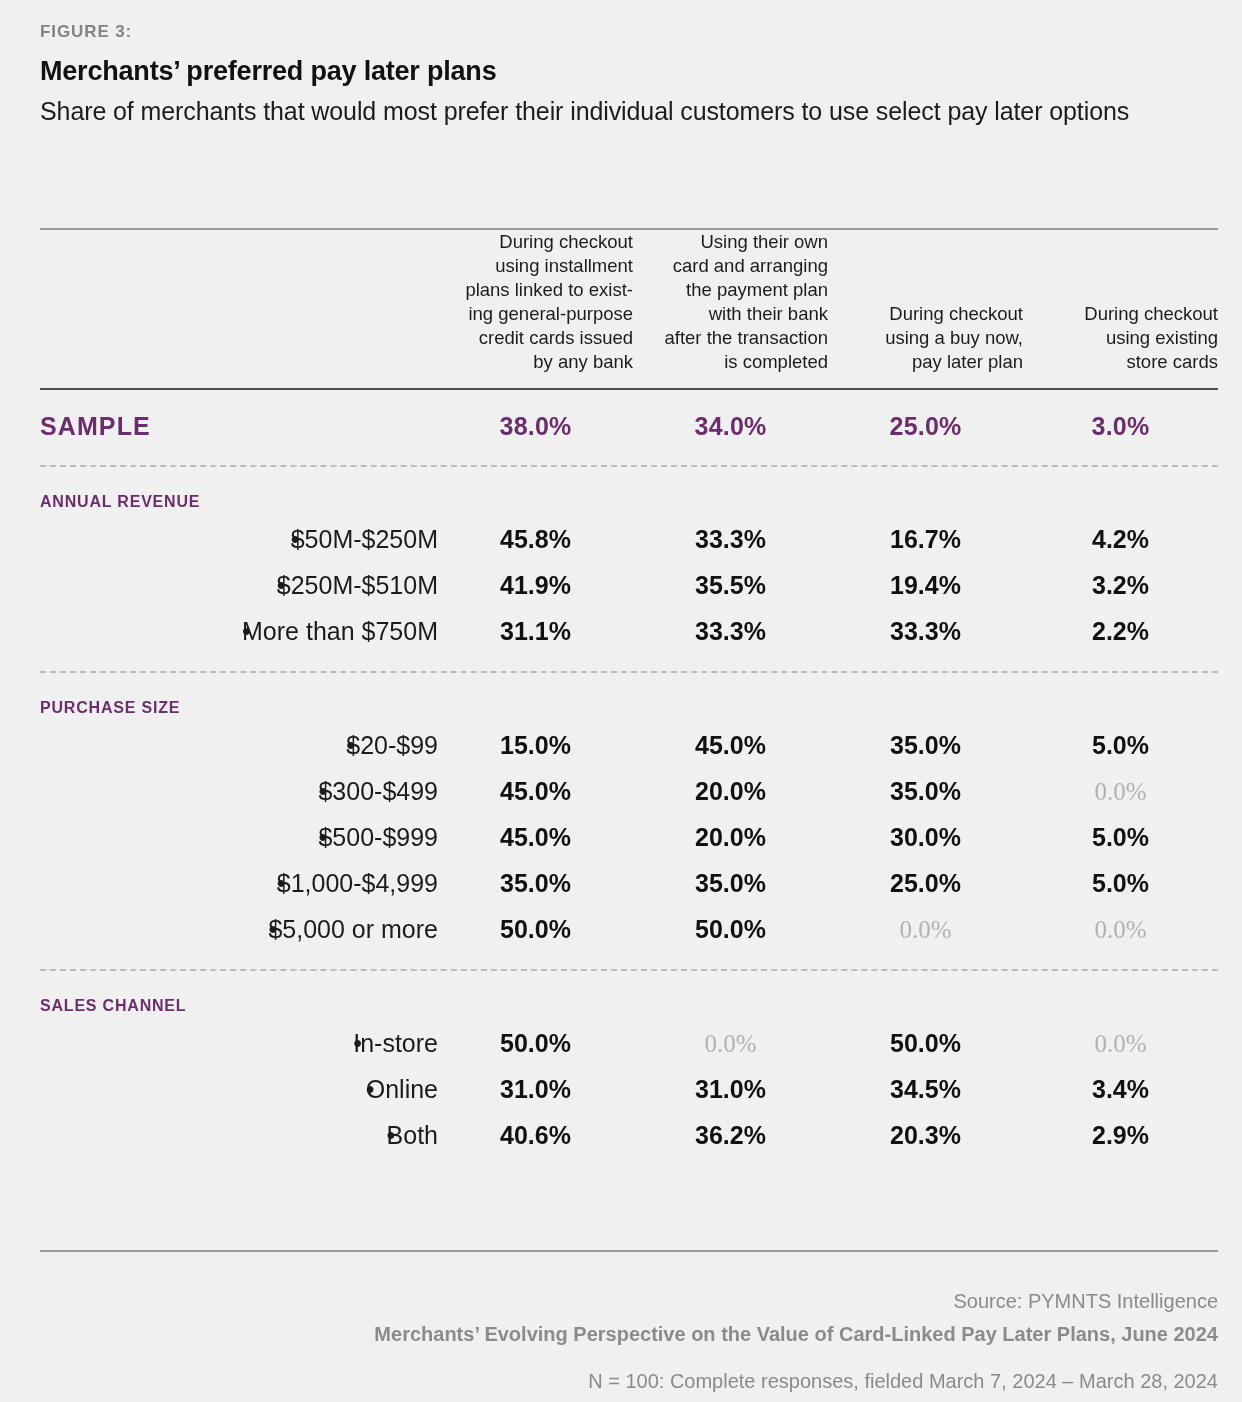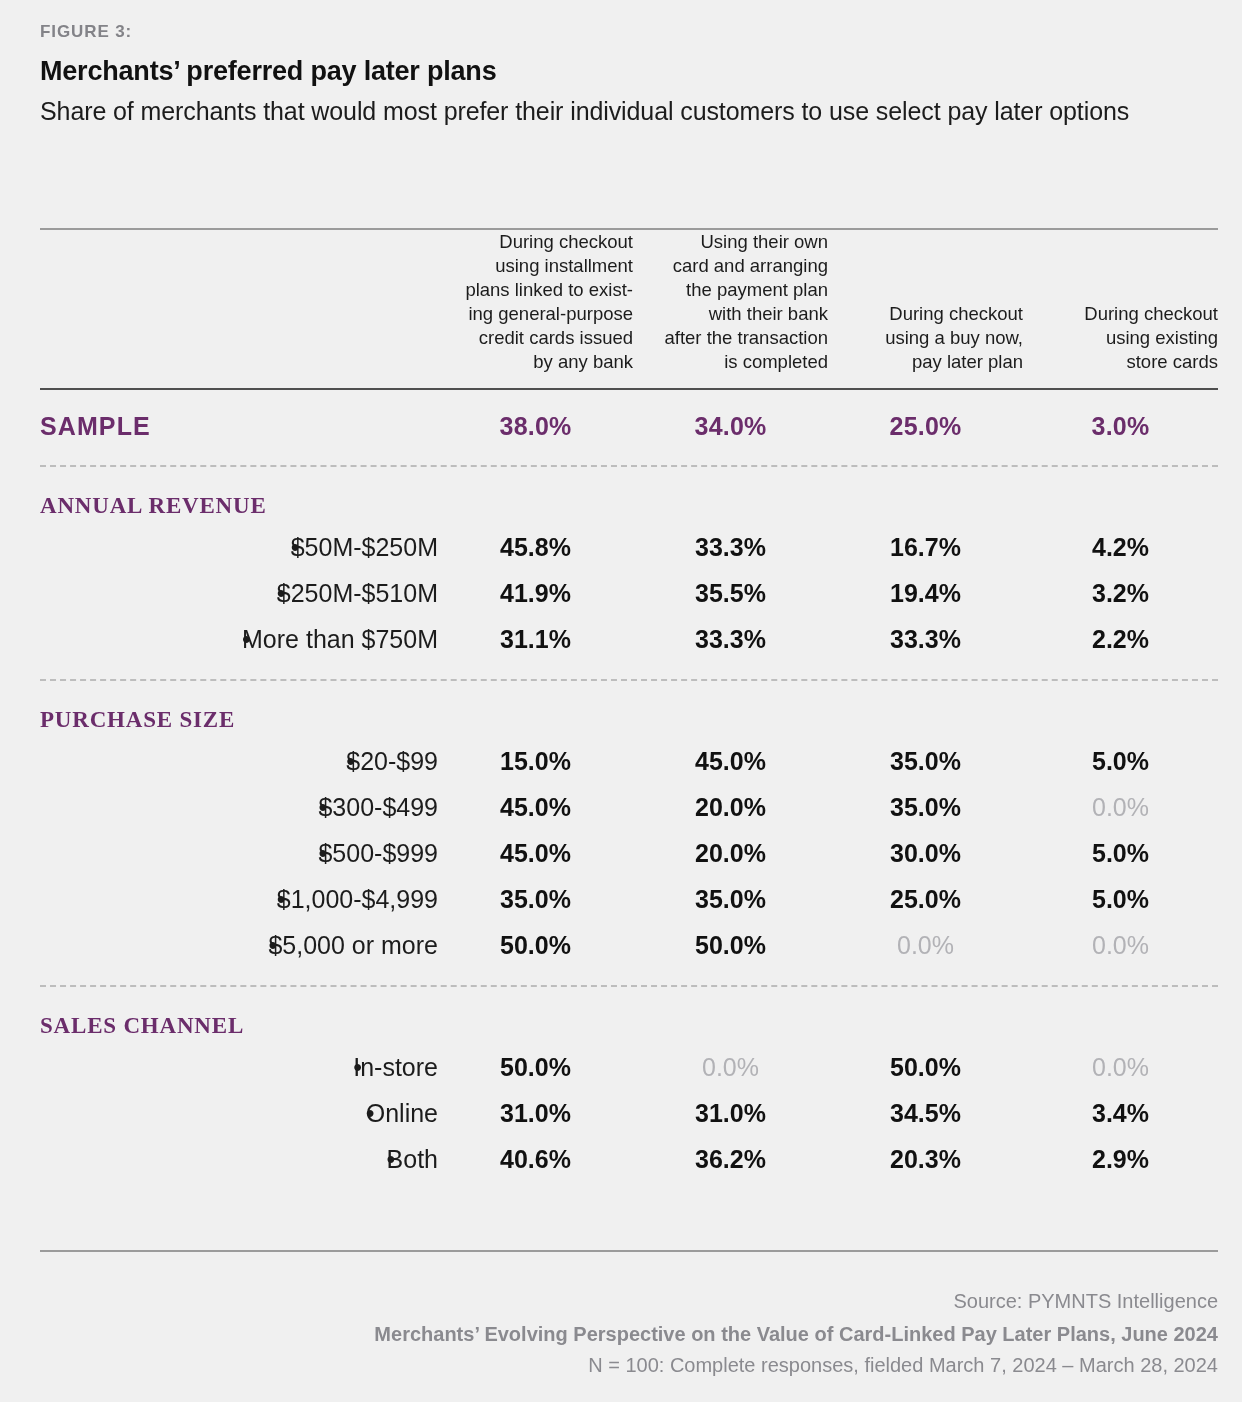--- a/index.html
+++ b/index.html
@@ -99,26 +99,25 @@
   }
   tr.sample-row td.label-col {
     text-align: left;
     letter-spacing: 1.1px;
     margin-top: 17px;
   }
 
   
   tr.section-row td {
     padding: 26px 0 6px 0;
-    font-size: 23px;
+    font-size: 16px;
     font-weight: bold;
     color: #6B2D6B;
     letter-spacing: 0.8px;
     text-align: left;
-    font-family: Liberation Serif, serif;
   }
 
   
   tr.data-row td {
     padding: 8px 0 9px 0;
     font-size: 25px;
     text-align: center;
     color: #111111;
     font-weight: bold;
   }
@@ -132,20 +131,21 @@
   tr.data-row td.label-col .bullet {
     display: inline-block;
     width: 42px;
     padding-left: 42px;
     box-sizing: border-box;
     color: #1c1c1c;
   }
   tr.data-row td.zero {
     color: #B2B2B6;
     font-weight: normal;
+    font-family: Liberation Serif, serif;
   }
 
   tr.gap-row td { height: 18px; padding: 0; }
 
   
   tr.div-row td {
     padding: 0;
     height: 0;
   }
   tr.div-row td .dash {
@@ -172,21 +172,21 @@
     font-size: 20px;
     color: #8a8a8f;
   }
   .footer .src-title {
     margin-top: 10px;
     font-size: 20px;
     font-weight: bold;
     color: #8a8a8f;
   }
   .footer .src-n {
-    margin-top: 8px;
+    margin-top: 24px;
     font-size: 20px;
     color: #8a8a8f;
   }
 </style>
 </head>
 <body>
 
 <div class="page">
 
   <div class="fig-label">FIGURE 3:</div>

